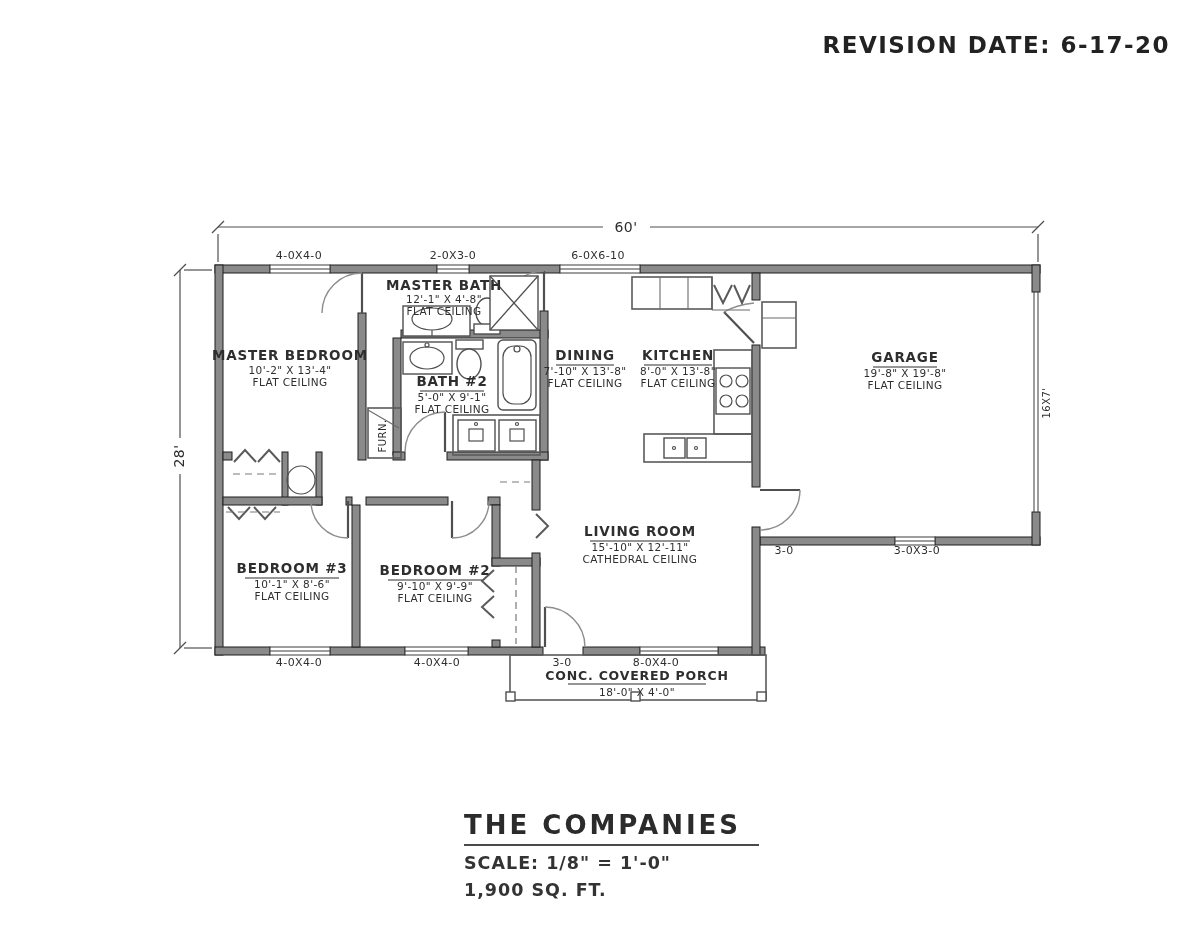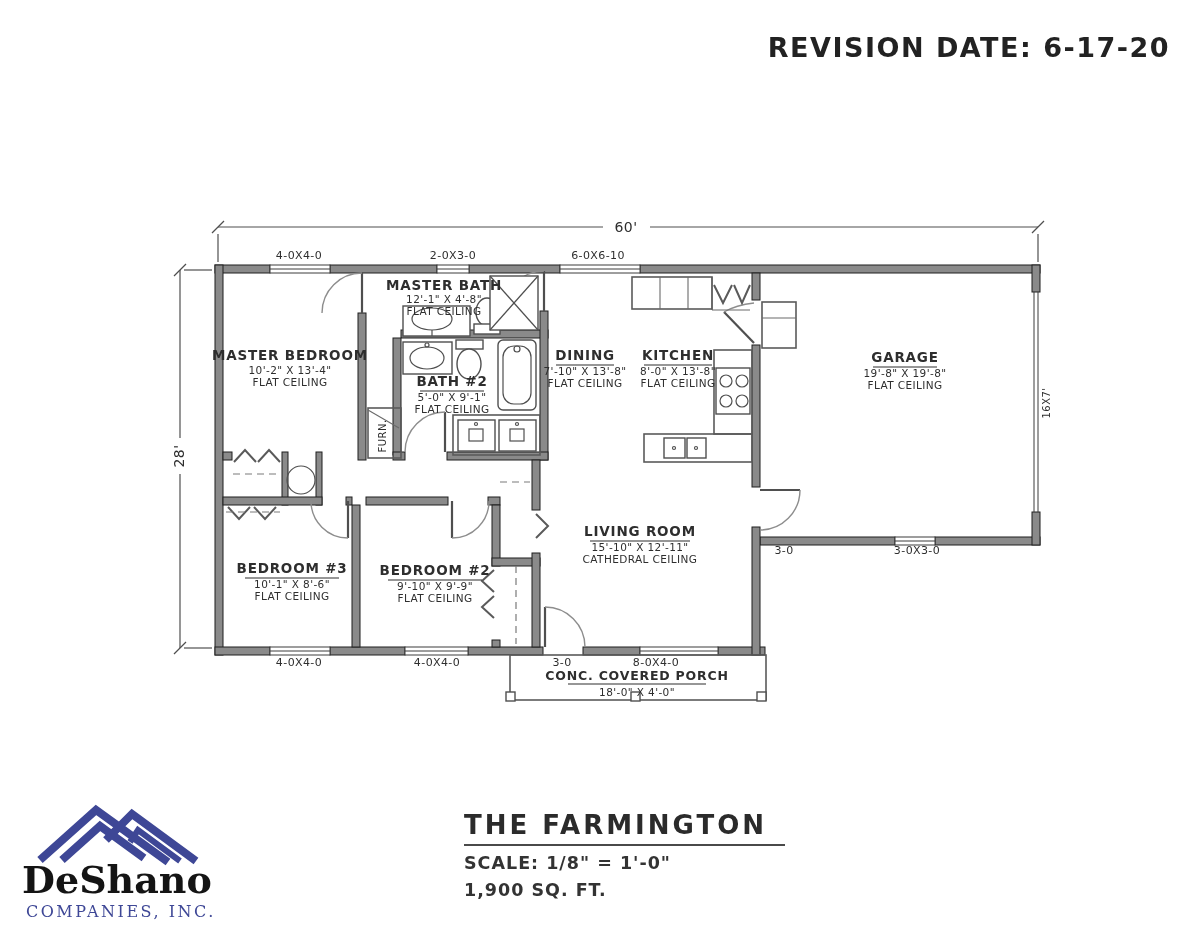--- a/index.html
+++ b/index.html
@@ -24,21 +24,21 @@
   text{fill:#2e2e2e;}
   .room-name{font-size:13.5px;letter-spacing:.8px;font-weight:bold;}
   .room-dim{font-size:10.5px;letter-spacing:.4px;}
   .win-label{font-size:11px;letter-spacing:.4px;}
   .dim-label{font-size:14px;letter-spacing:.5px;}
   .small-label{font-size:10px;letter-spacing:.5px;}
   .porch-name{font-size:12.5px;letter-spacing:.8px;font-weight:bold;}
   .uline{stroke:#2e2e2e;stroke-width:1.2;}
 
   
-  #revision{position:absolute;top:32px;right:30px;font-size:27px;letter-spacing:1.5px;
+  #revision{position:absolute;top:32px;right:30px;font-size:23px;letter-spacing:1.5px;
             font-weight:bold;color:#222;text-align:right;}
   #title-block{position:absolute;left:464px;top:810px;}
   #title-block .title{font-size:26px;font-weight:bold;letter-spacing:3px;
             border-bottom:2px solid #4a4a4a;padding:0 18px 4px 0;display:inline-block;}
   #title-block .sub{font-size:17.5px;letter-spacing:1px;margin-top:7px;font-weight:bold;color:#333;}
 
   #logo{position:absolute;left:18px;top:800px;width:230px;height:125px;}
   #logo .wordmark{position:absolute;left:4px;top:57px;font-family:"DejaVu Serif",serif;
             font-weight:bold;font-size:38px;color:#141414;letter-spacing:0;}
   #logo .companies{position:absolute;left:8px;top:102px;font-family:"DejaVu Serif",serif;
@@ -356,31 +356,19 @@
       <g>
         <text class="room-name" x="435" y="575" text-anchor="middle">BEDROOM #2</text>
         <line class="uline" x1="388" y1="580" x2="482" y2="580"></line>
         <text class="room-dim" x="435" y="590" text-anchor="middle">9'-10" X 9'-9"</text>
         <text class="room-dim" x="435" y="602" text-anchor="middle">FLAT CEILING</text>
       </g>
     </g>
   </svg>
 
   <div id="title-block">
-    <div class="title">THE FARMINGTON</div>
+    <div class="title">THE COMPANIES</div>
     <div class="sub">SCALE: 1/8" = 1'-0"</div>
     <div class="sub">1,900 SQ. FT.</div>
   </div>
 
-  <div id="logo">
-    <svg width="230" height="125" viewBox="0 0 230 125">
-      <g fill="none" stroke="#3e4796" stroke-width="8">
-        <path d="M 22 60 L 78 10 L 150 62"></path>
-        <path d="M 44 60 L 82 26 L 126 58"></path>
-        <path d="M 88 40 L 114 14 L 178 61"></path>
-        <path d="M 112 42 L 120 30 L 162 61" stroke-width="6"></path>
-      </g>
-    </svg>
-    <div class="wordmark">DeShano</div>
-    <div class="companies">COMPANIES, INC.</div>
-  </div>
 
 </div>
 
 </body></html>

